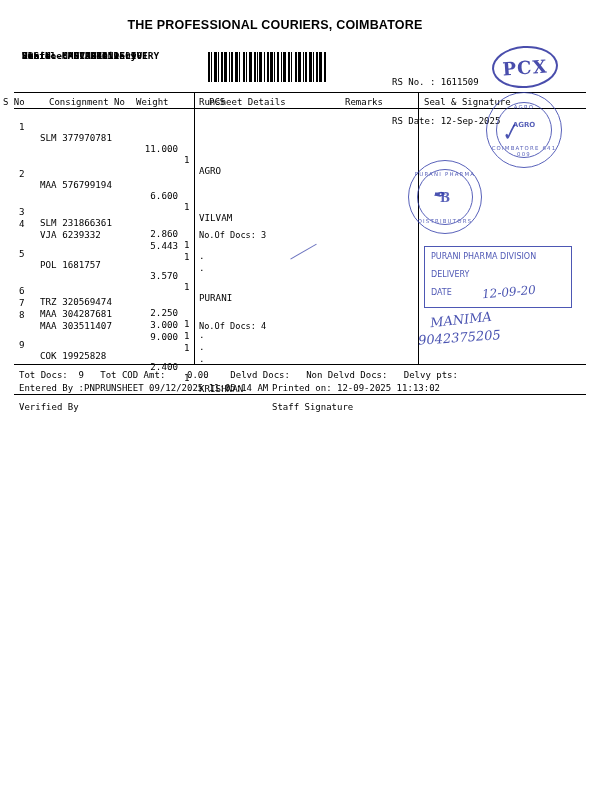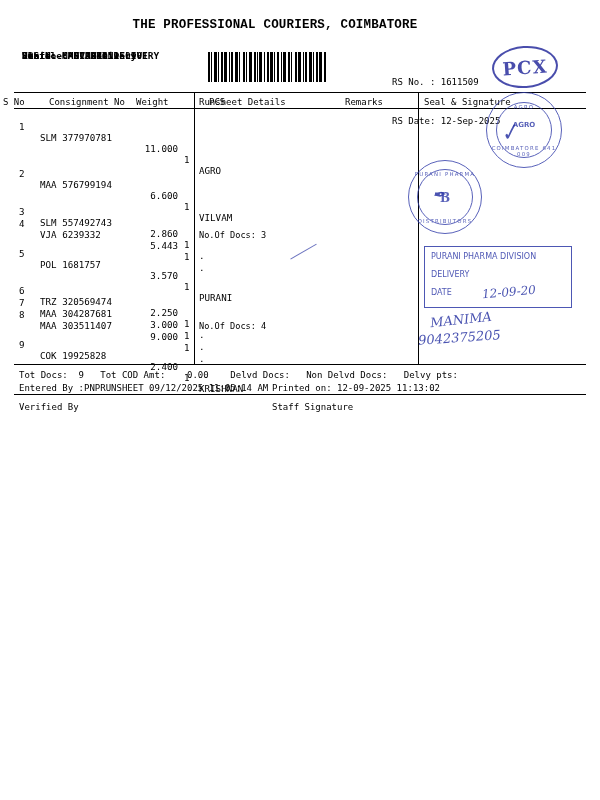--- a/index.html
+++ b/index.html
@@ -20,21 +20,21 @@
     left: 0; top: 0;
     width: 600px;
     height: 800px;
   }
 
   
   .company-title {
     position: absolute;
     top: 18px; left: 0; width: 550px;
     text-align: center;
-    font-family: Liberation Mono, monospace;
+    font-family: Liberation Sans, sans-serif;
     font-weight: bold;
     font-size: 12.5px;
     letter-spacing: 0.2px;
   }
   .doc-title {
     position: absolute;
     top: 34px; left: 0; width: 600px;
     text-align: center;
     font-family: "DejaVu Sans", sans-serif;
     font-weight: bold;
@@ -371,21 +371,21 @@
     <div class="row" style="top:47px;">
       <span class="c-sno">2</span>
       <span class="c-cons">MAA 576799194</span>
       <span class="c-weight">6.600</span>
       <span class="c-pcs">1</span>
       <span class="c-cnee">VILVAM</span>
     </div>
 
     <div class="row" style="top:85px;">
       <span class="c-sno">3</span>
-      <span class="c-cons">SLM 557492743</span>
+      <span class="c-cons">SLM 231866361</span>
       <span class="c-weight">2.860</span>
       <span class="c-pcs">1</span>
       <span class="c-cnee">.</span>
     </div>
 
     <div class="row" style="top:97px;">
       <span class="c-sno">4</span>
       <span class="c-cons">VJA 6239332</span>
       <span class="c-weight">5.443</span>
       <span class="c-pcs">1</span>

